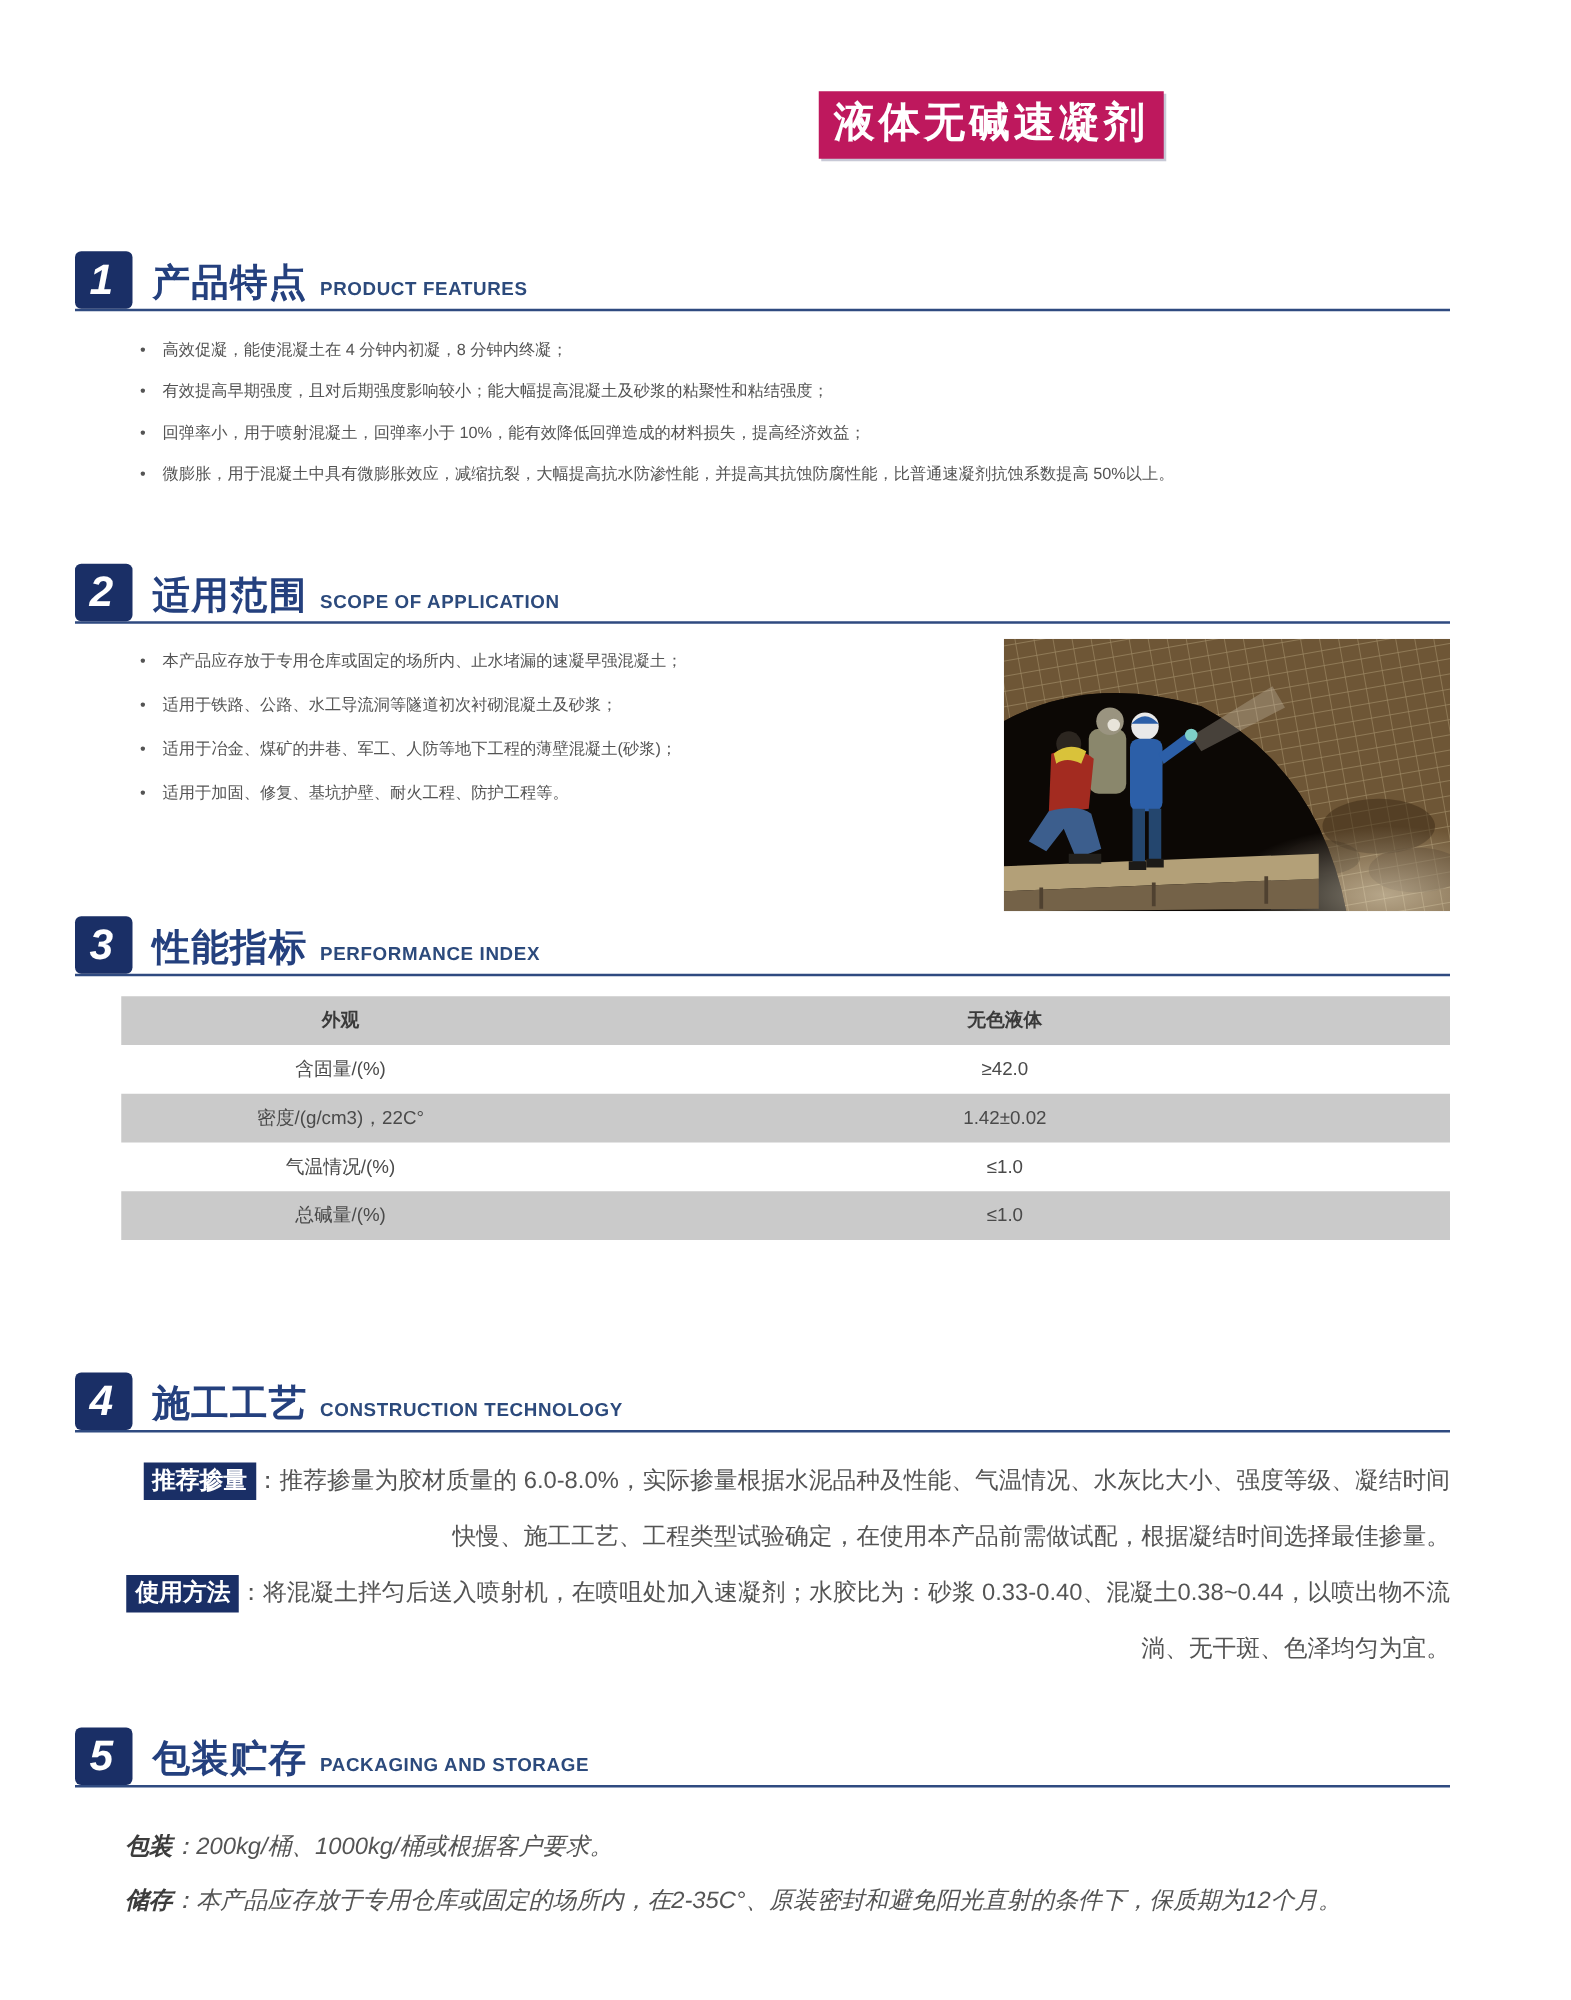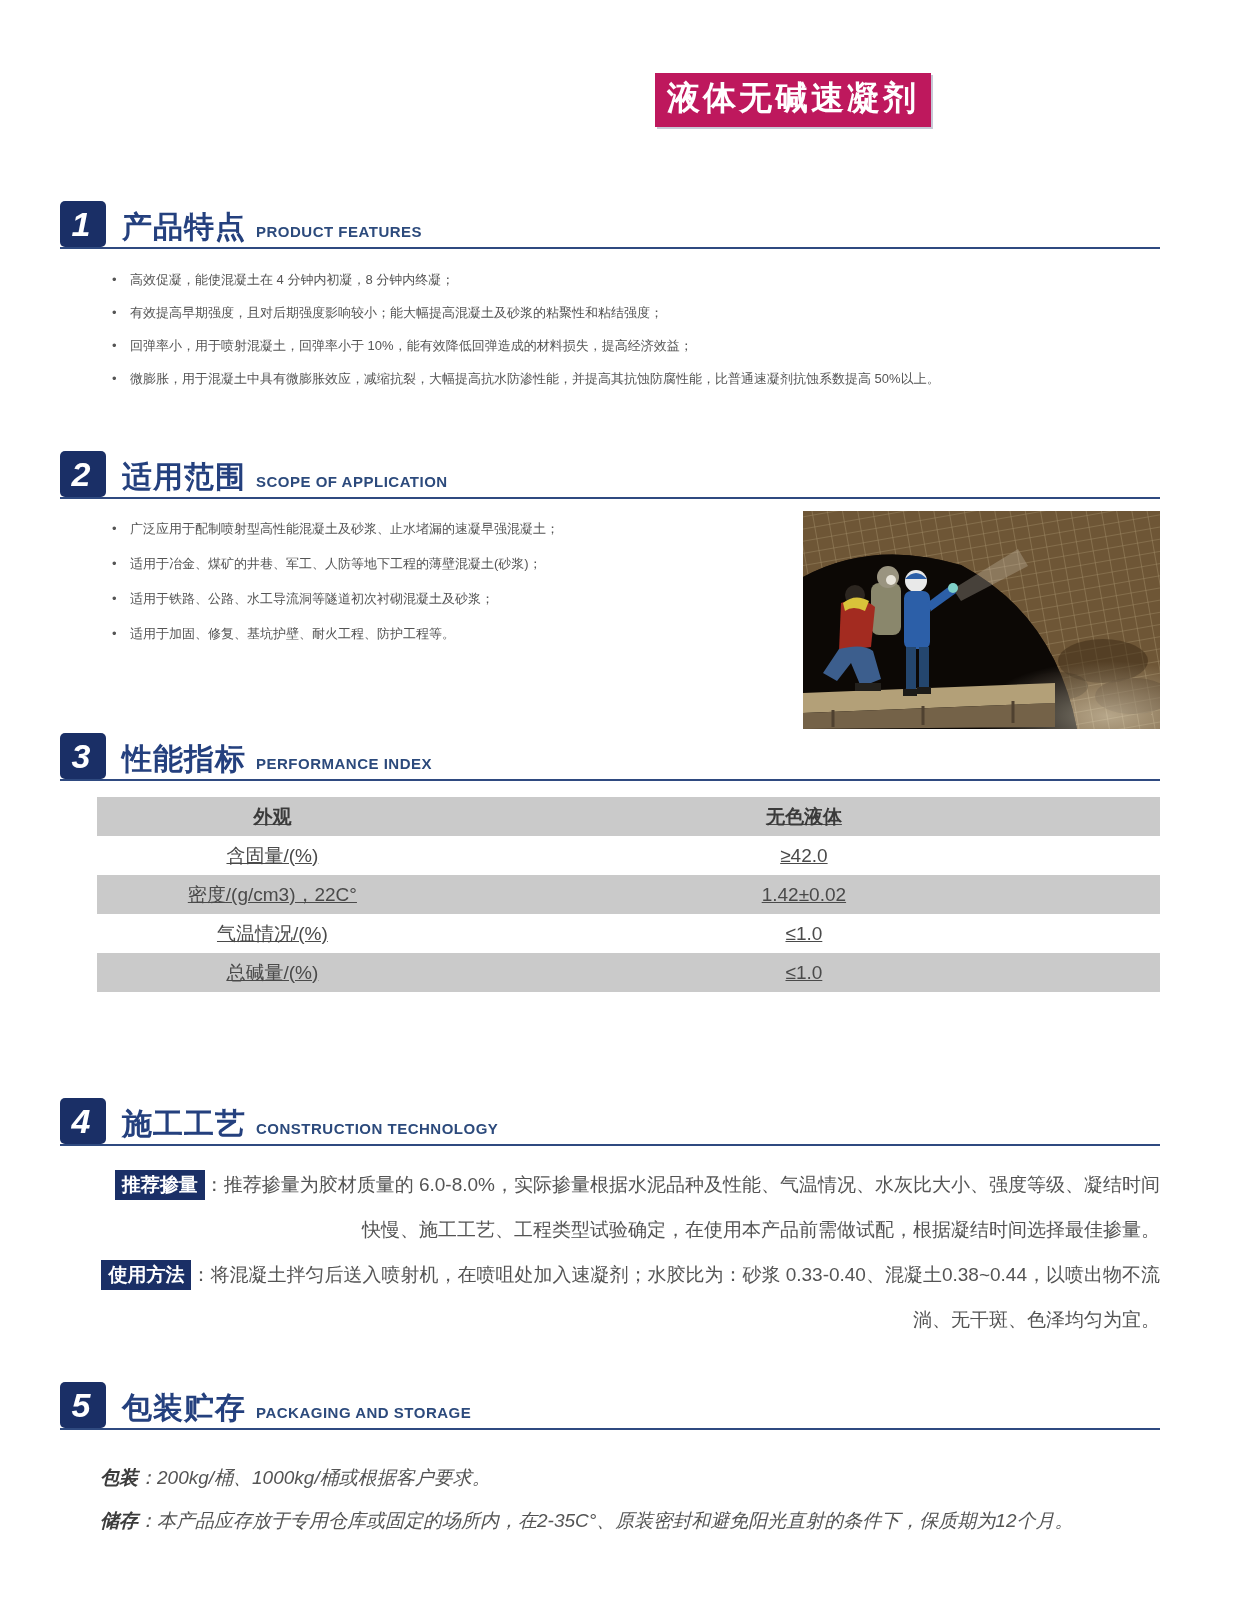--- a/index.html
+++ b/index.html
@@ -42,21 +42,21 @@
   #sec4 .sec-header{margin-top:106px;}
   #sec5 .sec-header{margin-top:40px;}
 
   #sec2-content{display:flex;margin-top:12px;}
   #sec2-content .bullet-col{flex:1 1 auto;}
   .photo-frame{flex:0 0 357px;width:357px;height:218px;overflow:hidden;}
 
   
   table.perf{
     border-collapse:collapse;margin:16px 0 0 37px;width:calc(100% - 37px);
-    font-size:19px;color:#4a4a4a;table-layout:fixed;text-decoration:underline;
+    font-size:15px;color:#4a4a4a;table-layout:fixed;
   }
   table.perf td{height:39px;text-align:center;padding:0;}
   table.perf col.c1{width:33%;}
   table.perf tr.stripe{background:#cacaca;}
   table.perf tr.head td{font-weight:bold;color:#3a3a3a;}
 
   
   .para{margin:16px 0 0 40px;font-size:19px;line-height:45px;color:#545454;text-align:right;}
   .badge{
     display:inline-block;background:#1a2f66;color:#ffffff;font-weight:bold;
@@ -92,23 +92,23 @@
   
   <div id="sec2">
     <div class="sec-header">
       <div class="sec-num">2</div>
       <div class="sec-title">适用范围</div>
       <div class="sec-sub">SCOPE OF APPLICATION</div>
     </div>
     <div id="sec2-content">
       <div class="bullet-col">
         <ul class="bullets">
-          <li>广泛应用于配制喷射型高性能混凝土及砂浆、止水堵漏的速凝早强混凝土；</li>
+          <li>本产品应存放于专用仓库或固定的场所内、止水堵漏的速凝早强混凝土；</li>
+          <li>适用于铁路、公路、水工导流洞等隧道初次衬砌混凝土及砂浆；</li>
           <li>适用于冶金、煤矿的井巷、军工、人防等地下工程的薄壁混凝土(砂浆)；</li>
-          <li>适用于铁路、公路、水工导流洞等隧道初次衬砌混凝土及砂浆；</li>
           <li>适用于加固、修复、基坑护壁、耐火工程、防护工程等。</li>
         </ul>
       </div>
       <div class="photo-frame">
         <svg viewBox="0 0 357 218" width="357" height="218">
           <defs>
             <pattern id="mesh" width="15" height="12" patternUnits="userSpaceOnUse" patternTransform="rotate(-10 178 109)">
               <path d="M0 0H15M0 0V12" stroke="#d9c99e" stroke-width="1.1" fill="none" opacity="0.75"></path>
             </pattern>
             <radialGradient id="glare" cx="50%" cy="50%" r="50%">

